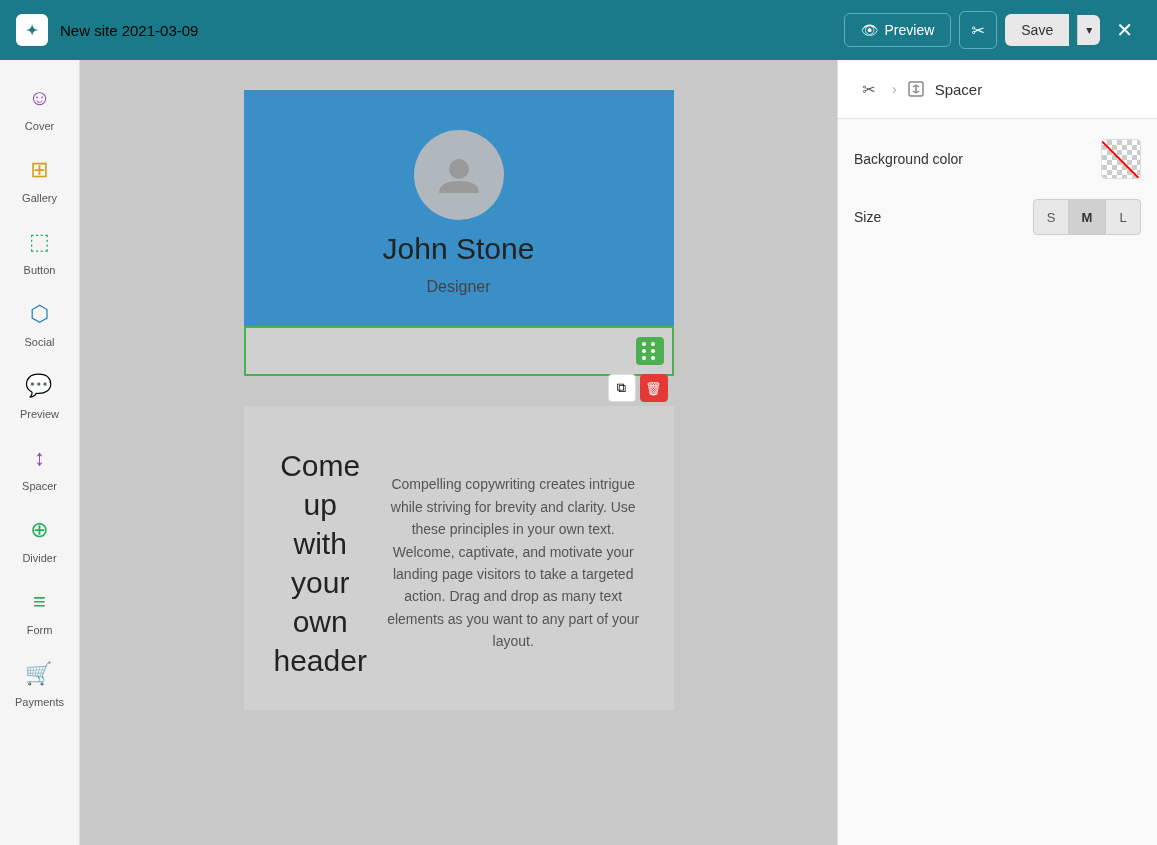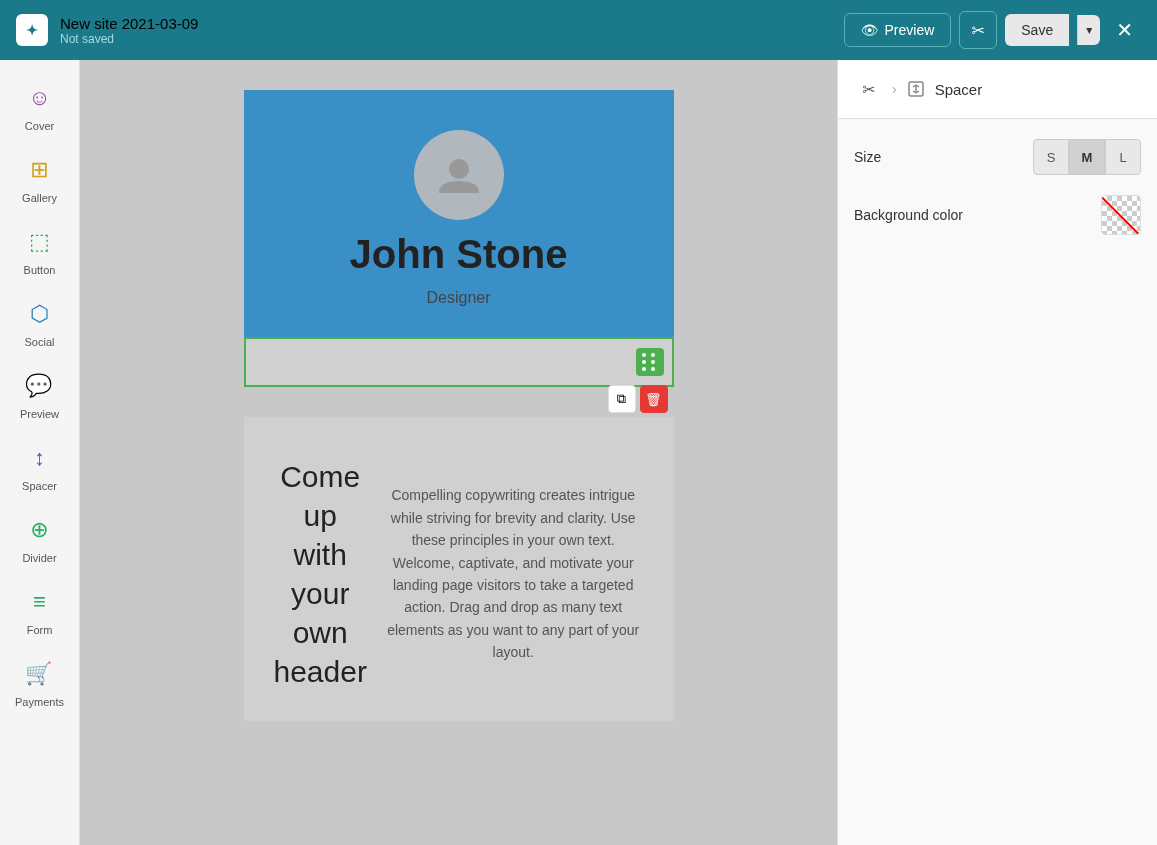--- a/index.html
+++ b/index.html
@@ -144,21 +144,21 @@
       gap: 12px;
     }
     .avatar-circle {
       width: 90px; height: 90px;
       border-radius: 50%;
       background: #b0b8be;
       display: flex; align-items: center; justify-content: center;
       color: #888;
       font-size: 36px;
     }
-    .cover-name { font-size: 40px; color: #222; font-weight: 700; }
+    .cover-name { font-size: 30px; color: #222; font-weight: 400; }
     .cover-subtitle { font-size: 16px; color: #444; }
 
     
     .spacer-block {
       background: #d0d0d0;
       height: 50px;
       border: 2px solid #4caf50;
       display: flex;
       align-items: center;
       justify-content: flex-end;
@@ -304,21 +304,20 @@
   </style>
 </head>
 <body>
 
 <div class="topbar">
   <div class="topbar-logo">
     <span>✦</span>
   </div>
   <div class="topbar-title">
     <div class="site-name">New site 2021-03-09</div>
-    <div class="site-status">Not saved</div>
   </div>
   <div class="topbar-actions">
     <button class="btn-preview">
       <span>👁</span>
       <span>Preview</span>
     </button>
     <button class="btn-icon">
       <span>✂</span>
     </button>
     <button class="btn-save">Save</button>
@@ -431,32 +430,32 @@
           <line x1="6" y1="11" x2="9" y2="13"></line>
           <line x1="12" y1="11" x2="9" y2="13"></line>
         </svg>
       </div>
       <span class="panel-title">Spacer</span>
     </div>
 
     <div class="right-panel-body">
 
       <div class="panel-row">
+        <span class="panel-label">Background color</span>
+        <div class="color-swatch">
+          <div class="color-swatch-transparent"></div>
+          <div class="color-swatch-line"></div>
+        </div>
+      </div>
+
+      <div class="panel-row">
         <span class="panel-label">Size</span>
         <div class="size-buttons">
           <button class="size-btn">S</button>
           <button class="size-btn active">M</button>
           <button class="size-btn">L</button>
         </div>
       </div>
 
-      <div class="panel-row">
-        <span class="panel-label">Background color</span>
-        <div class="color-swatch">
-          <div class="color-swatch-transparent"></div>
-          <div class="color-swatch-line"></div>
-        </div>
-      </div>
-
     </div>
   </div>
 
 </div>
 
 </body></html>

